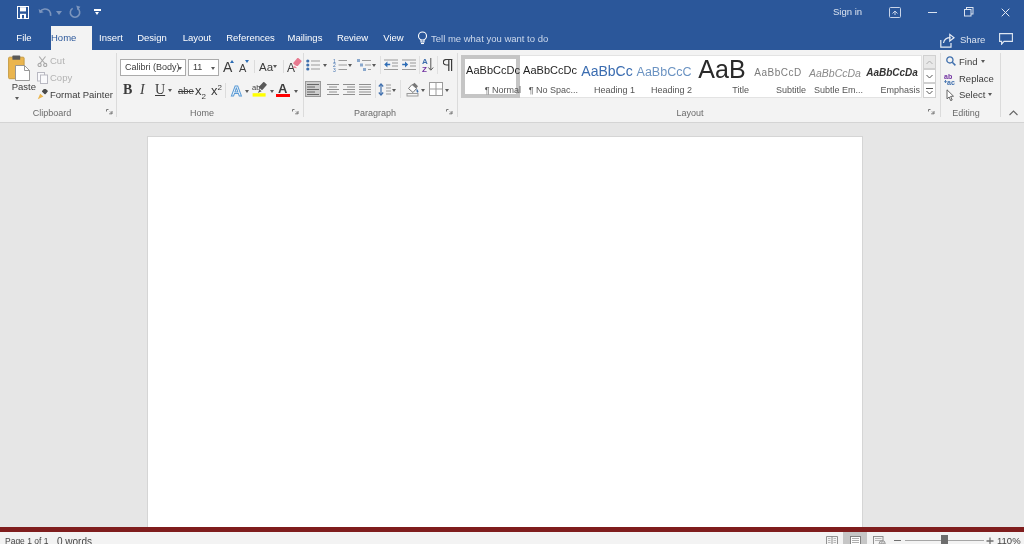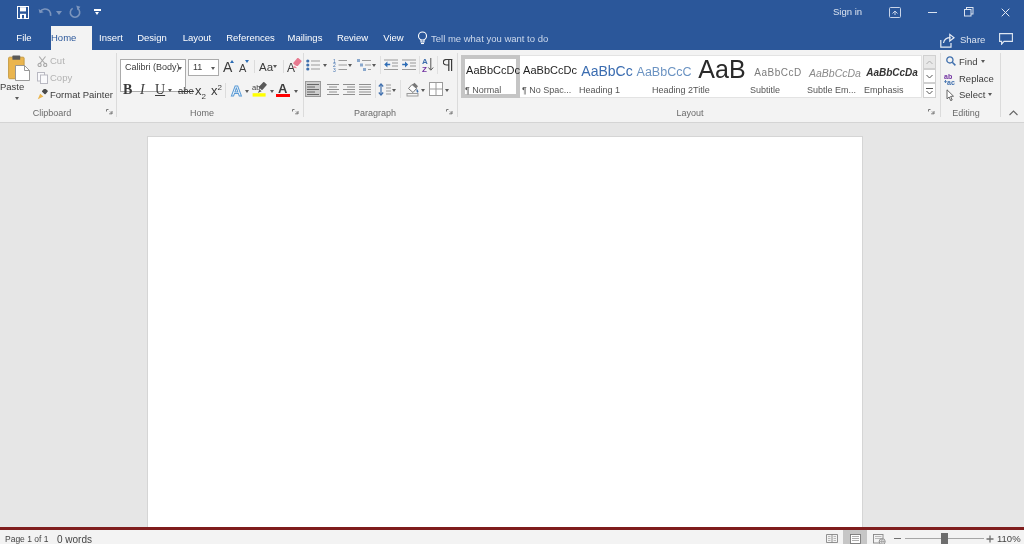--- a/index.html
+++ b/index.html
@@ -2,33 +2,33 @@
 <html><head>
 <meta charset="utf-8">
 <style>
   * { margin:0; padding:0; box-sizing:border-box; }
   html,body { width:1024px; height:544px; overflow:hidden; }
   body { font-family:"Liberation Sans", sans-serif; position:relative; background:#e6e6e6; }
   .abs { position:absolute; }
   #titlebar { left:0; top:0; width:1024px; height:26px; background:#2b579a; }
   #tabrow { left:0; top:26px; width:1024px; height:24px; background:#2b579a; }
   #ribbon { left:0; top:50px; width:1024px; height:73px; background:#f3f3f3; border-bottom:1px solid #d4d4d4; }
-  #statusbar { left:0; top:527px; width:1024px; height:17px; background:#f3f3f3; border-top:3px solid #7f1d1d; font-size:9.5px; color:#444; }
+  #statusbar { left:0; top:527px; width:1024px; height:17px; background:#f3f3f3; border-top:5px solid #7f1d1d; font-size:9.5px; color:#444; }
   #page { left:147px; top:136px; width:716px; height:391px; background:#fff; border:1px solid #d5d5d5; border-bottom:none; }
   .tab { color:#fff; font-size:9.5px; line-height:24px; text-align:center; }
   .ttext { color:#dce4f0; font-size:9.5px; }
   .glabel { font-size:9px; color:#6a6a6a; text-align:center; top:107px; height:12px; line-height:12px; }
   .sep { width:1px; top:53px; height:64px; background:#dbdbdb; }
   .rtext { font-size:9.5px; color:#3b3b3b;text-align:center; }
   .gray { color:#b3b3b3; }
   .combo { background:#fff; border:1px solid #ababab; font-size:9px; white-space:nowrap; color:#3b3b3b; }
   .caret { width:0; height:0; border-left:2.5px solid transparent; border-right:2.5px solid transparent; border-top:3.5px solid #595959; }
   .wcaret { width:0; height:0; border-left:2.5px solid transparent; border-right:2.5px solid transparent; border-top:3.5px solid #fff; }
   .styles-sample { top:63px; text-align:center; font-size:10.5px; height:14px; line-height:14px; white-space:nowrap; overflow:hidden; }
-  .styles-label { top:83.5px; text-align:left; font-size:9px; color:#555; height:12px; line-height:12px; white-space:nowrap; overflow:hidden; }
+  .styles-label { top:83.5px; text-align:right; font-size:9px; color:#555; height:12px; line-height:12px; white-space:nowrap; overflow:hidden; }
 </style>
 </head>
 <body>
 
 <div class="abs" id="titlebar">
 
   <svg class="abs" style="left:17px;top:6px" width="12" height="13" viewBox="0 0 12 13">
     <rect x="0.5" y="0.5" width="11" height="12" fill="none" stroke="#fff"></rect>
     <rect x="3" y="1.2" width="6" height="4.2" fill="#fff"></rect>
     <rect x="3" y="7.8" width="6" height="4.6" fill="#fff"></rect>
@@ -102,21 +102,21 @@
 </div>
 
 <div class="abs" id="ribbon"></div>
 
 <svg class="abs" style="left:8px;top:55px" width="23" height="26" viewBox="0 0 23 26">
   <rect x="0.6" y="2.2" width="15.5" height="21.5" rx="1" fill="#eab54f" stroke="#c69c45"></rect>
   <rect x="4.4" y="0.6" width="7.8" height="4.2" rx="0.6" fill="#595959"></rect>
   <path d="M7.5 10.5 L16.5 10.5 L21.5 15.5 L21.5 25.5 L7.5 25.5 Z" fill="#fff" stroke="#8f8f8f" stroke-width="0.9"></path>
   <path d="M16.5 10.5 L16.5 15.5 L21.5 15.5" fill="none" stroke="#8f8f8f" stroke-width="0.9"></path>
 </svg>
-<div class="abs rtext" style="left:0px;top:81px;width:36px;text-align:left">Paste</div>
+<div class="abs rtext" style="left:0px;top:81px;width:36px;text-align:right">Paste</div>
 <div class="abs caret" style="left:15px;top:97px"></div>
 
 <svg class="abs" style="left:37px;top:56px" width="11" height="11" viewBox="0 0 11 11">
   <path d="M2.2 0.5 L7.8 7.5 M8.5 0.5 L3 7.5" stroke="#a9a9a9" stroke-width="1.1" fill="none"></path>
   <circle cx="2.6" cy="9" r="1.6" fill="none" stroke="#a9a9a9" stroke-width="1.1"></circle>
   <circle cx="8.2" cy="9" r="1.6" fill="none" stroke="#a9a9a9" stroke-width="1.1"></circle>
 </svg>
 <div class="abs rtext gray" style="left:50px;top:55px">Cut</div>
 
 <svg class="abs" style="left:37px;top:72px" width="11" height="12" viewBox="0 0 11 12">
@@ -128,21 +128,21 @@
 <svg class="abs" style="left:37px;top:89px" width="11" height="11" viewBox="0 0 11 11">
   <rect x="5.6" y="0" width="4.6" height="4.6" rx="0.9" transform="rotate(42 7.9 2.3)" fill="#4a4a4a"></rect>
   <path d="M0.8 10.2 L3.2 4.8 L6.4 7.6 Z" fill="#eab54f"></path>
 </svg>
 <div class="abs rtext" style="left:50px;top:89px">Format Painter</div>
 
 <svg class="abs" style="left:106px;top:109px" width="8" height="8" viewBox="0 0 8 8">
   <path d="M0.5 2.5 L0.5 0.5 L2.5 0.5 M4 2.5 L6 4.5 M6 2 L6 4.8 L3.2 4.8" fill="none" stroke="#777"></path>
 </svg>
 
-<div class="abs combo" style="left:120px;top:59px;width:66px;height:33px">
+<div class="abs combo" style="left:120px;top:59px;width:66px;height:17px">
   <div class="abs" style="left:4px;top:2px">Calibri (Body)</div>
   <div class="abs caret" style="left:57px;top:7px"></div>
 </div>
 <div class="abs combo" style="left:188px;top:59px;width:31px;height:17px">
   <div class="abs" style="left:4px;top:2px">11</div>
   <div class="abs caret" style="left:22px;top:7px"></div>
 </div>
 
 <div class="abs" style="left:223px;top:59px;font-size:14px;color:#3b3b3b">A</div>
 <div class="abs" style="left:230px;top:60px;width:0;height:0;border-left:2.5px solid transparent;border-right:2.5px solid transparent;border-bottom:3.5px solid #2b6cb5"></div>
@@ -282,21 +282,21 @@
 
 <div class="abs" style="left:464px;top:55px;width:458px;height:43px;background:#fff;border:1px solid #e3e3e3"></div>
 <div class="abs" style="left:461px;top:55px;width:59px;height:43px;border:4px solid #c5c5c5;background:#fff"></div>
 <div class="abs styles-sample" style="left:465px;width:56px;font-size:11px;color:#1f1f1f">AaBbCcDc</div>
 <div class="abs styles-label" style="left:465px;width:56px">¶ Normal</div>
 <div class="abs styles-sample" style="left:522px;width:56px;font-size:11px;color:#1f1f1f">AaBbCcDc</div>
 <div class="abs styles-label" style="left:522px;width:56px">¶ No Spac...</div>
 <div class="abs styles-sample" style="left:579px;width:56px;font-size:14px;color:#3a6cb0;top:64px">AaBbCc</div>
 <div class="abs styles-label" style="left:579px;width:56px">Heading 1</div>
 <div class="abs styles-sample" style="left:636px;width:56px;font-size:12.5px;color:#6b93c2;top:65px">AaBbCcC</div>
-<div class="abs styles-label" style="left:652px;width:56px">Heading 2</div>
+<div class="abs styles-label" style="left:636px;width:56px">Heading 2</div>
 <div class="abs styles-sample" style="left:693px;width:58px;font-size:25px;color:#2a2a2a;top:56px;font-weight:normal;height:26px;line-height:26px">AaB</div>
 <div class="abs styles-label" style="left:693px;width:56px">Title</div>
 <div class="abs styles-sample" style="left:750px;width:56px;font-size:10px;color:#7b7b7b;top:66px;letter-spacing:0.5px">AaBbCcD</div>
 <div class="abs styles-label" style="left:750px;width:56px">Subtitle</div>
 <div class="abs styles-sample" style="left:807px;width:56px;font-size:10.5px;font-style:italic;color:#8a8a8a;top:66px">AaBbCcDa</div>
 <div class="abs styles-label" style="left:807px;width:56px">Subtle Em...</div>
 <div class="abs styles-sample" style="left:864px;width:56px;font-size:10px;font-style:italic;font-weight:bold;color:#333;top:66px">AaBbCcDa</div>
 <div class="abs styles-label" style="left:864px;width:56px">Emphasis</div>
 
 <div class="abs" style="left:923px;top:55px;width:13px;height:14px;background:#e8e8e8;border:1px solid #d0d0d0"></div>

